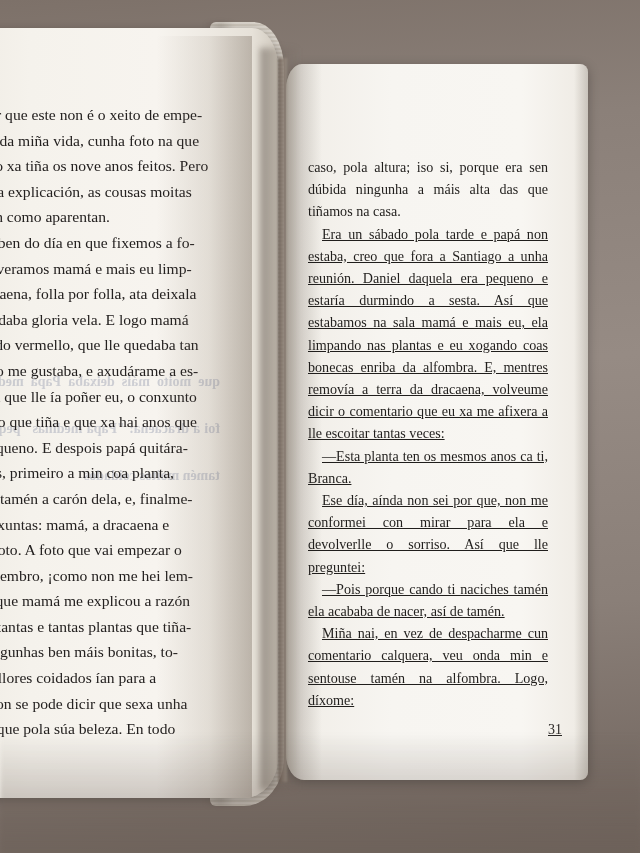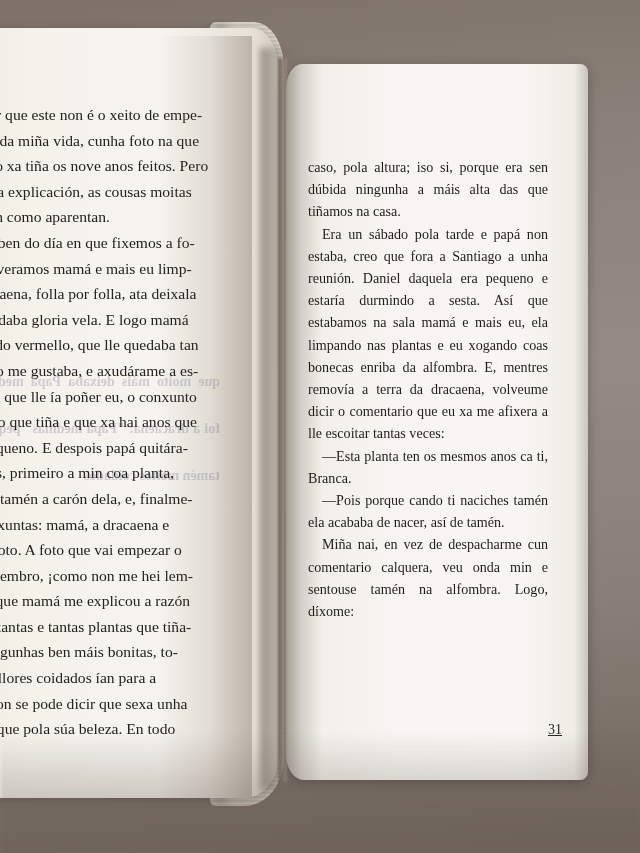--- a/index.html
+++ b/index.html
@@ -125,21 +125,21 @@
   }
   .text-right {
     left: 22px;
     top: 92px;
     width: 240px;
     font-size: 14.1px;
     line-height: 22.2px;
     color: #201e1c;
   }
   .text p { margin: 0; }
-  .indent { text-indent: 14px; }
+  .indent { text-indent: 14px; text-decoration: underline; }
   .page-num {
     position: absolute;
     right: 26px;
     bottom: 42px;
     font-family: "Liberation Serif", serif;
     font-size: 14px;
     color: #2a2725;
     text-decoration: underline;
   }
   
@@ -231,20 +231,21 @@
     </div>
 
     <div class="page-right">
       <div class="right-inner-shadow"></div>
       <div class="right-outer-shadow"></div>
 
       <div class="text text-right">
         <p>caso, pola altura; iso si, porque era sen dúbida ningunha a máis alta das que tiñamos na casa.</p>
         <p class="indent">Era un sábado pola tarde e papá non estaba, creo que fora a Santiago a unha reunión. Daniel daquela era pequeno e estaría durmindo a sesta. Así que estabamos na sala mamá e mais eu, ela limpando nas plantas e eu xogando coas bonecas enriba da alfombra. E, mentres removía a terra da dracaena, volveume dicir o comentario que eu xa me afixera a lle escoitar tantas veces:</p>
         <p class="indent">—Esta planta ten os mesmos anos ca ti, Branca.</p>
+        <p class="indent">Ese día, aínda non sei por que, non me conformei con mirar para ela e devolverlle o sorriso. Así que lle preguntei:</p>
         <p class="indent">—Pois porque cando ti naciches tamén ela acababa de nacer, así de tamén.</p>
         <p class="indent">Miña nai, en vez de despacharme cun comentario calquera, veu onda min e sentouse tamén na alfombra. Logo, díxome:</p>
       </div>
 
       <div class="page-num">31</div>
     </div>
 
     <div class="gutter"></div>
     <div class="spine-line"></div>
   </div>

